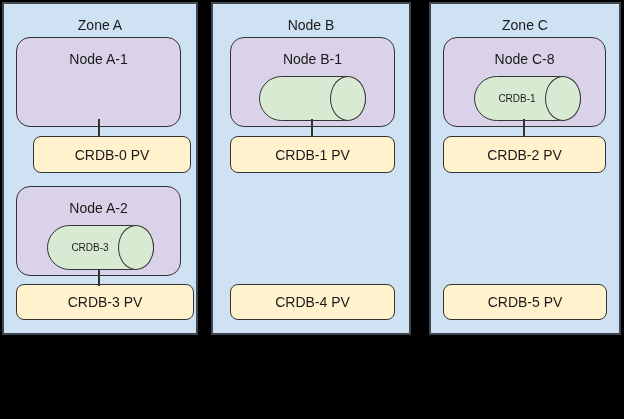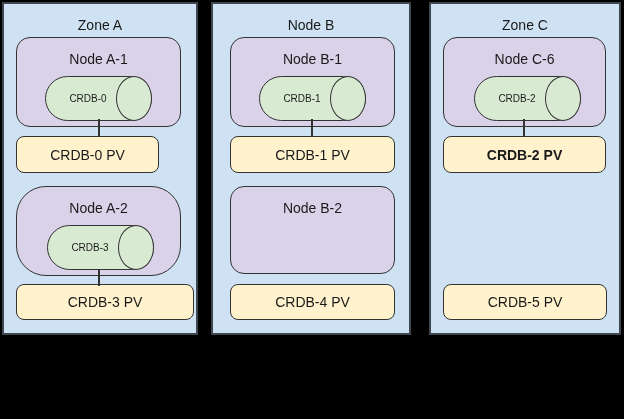--- a/index.html
+++ b/index.html
@@ -94,32 +94,27 @@
 <body>
 
 <div id="canvas">
 
   <div class="zone" style="left:2px;width:196px;">
     <div class="zone-inner">
       <div class="zone-label">Zone A</div>
 
       <div class="node" style="left:12px;top:33px;width:165px;height:90px;">
         <div class="node-label">Node A-1</div>
-        <div class="disk" style="left:28px;top:38px;">
-          <div class="disk-pill"></div>
-          <div class="disk-cap"></div>
-          <div class="disk-label">CRDB-0</div>
-        </div>
       </div>
       <div class="connector" style="left:94px;top:115px;height:18px;"></div>
-      <div class="pv" style="left:12px;top:132px;width:143px;height:37px;">
+      <div class="pv" style="left:29px;top:132px;width:158px;height:37px;">
         <div class="pv-label">CRDB-0 PV</div>
       </div>
 
-      <div class="node" style="left:12px;top:182px;width:165px;height:90px;border-radius:30px;">
+      <div class="node" style="left:12px;top:182px;width:165px;height:90px;">
         <div class="node-label">Node A-2</div>
         <div class="disk" style="left:30px;top:38px;">
           <div class="disk-pill"></div>
           <div class="disk-cap"></div>
           <div class="disk-label">CRDB-3</div>
         </div>
       </div>
       <div class="connector" style="left:94px;top:265px;height:17px;"></div>
       <div class="pv" style="left:12px;top:280px;width:178px;height:36px;">
         <div class="pv-label">CRDB-3 PV</div>
@@ -129,51 +124,47 @@
 
   <div class="zone" style="left:211px;width:200px;">
     <div class="zone-inner">
       <div class="zone-label">Node B</div>
 
       <div class="node" style="left:17px;top:33px;width:165px;height:90px;">
         <div class="node-label">Node B-1</div>
         <div class="disk" style="left:28px;top:38px;">
           <div class="disk-pill"></div>
           <div class="disk-cap"></div>
-          <div class="disk-label">CRDB-1</div>
         </div>
       </div>
       <div class="connector" style="left:98px;top:115px;height:18px;"></div>
       <div class="pv" style="left:17px;top:132px;width:165px;height:37px;">
         <div class="pv-label">CRDB-1 PV</div>
       </div>
 
-      <div class="node" style="left:17px;top:182px;width:165px;height:88px;">
-        <div class="node-label">Node B-2</div>
-      </div>
       <div class="pv" style="left:17px;top:280px;width:165px;height:36px;">
         <div class="pv-label">CRDB-4 PV</div>
       </div>
     </div>
   </div>
 
   <div class="zone" style="left:429px;width:192px;">
     <div class="zone-inner">
       <div class="zone-label">Zone C</div>
 
       <div class="node" style="left:12px;top:33px;width:163px;height:90px;">
-        <div class="node-label">Node C-6</div>
+        <div class="node-label">Node C-8</div>
         <div class="disk" style="left:30px;top:38px;">
           <div class="disk-pill"></div>
           <div class="disk-cap"></div>
-          <div class="disk-label">CRDB-2</div>
+          <div class="disk-label">CRDB-1</div>
         </div>
       </div>
       <div class="connector" style="left:92px;top:115px;height:18px;"></div>
-      <div class="pv" style="left:12px;top:132px;width:163px;height:37px;font-weight:bold;">
+      <div class="pv" style="left:12px;top:132px;width:163px;height:37px;">
         <div class="pv-label">CRDB-2 PV</div>
       </div>
 
       <div class="pv" style="left:12px;top:280px;width:164px;height:36px;">
         <div class="pv-label">CRDB-5 PV</div>
       </div>
     </div>
   </div>
 
 </div>

